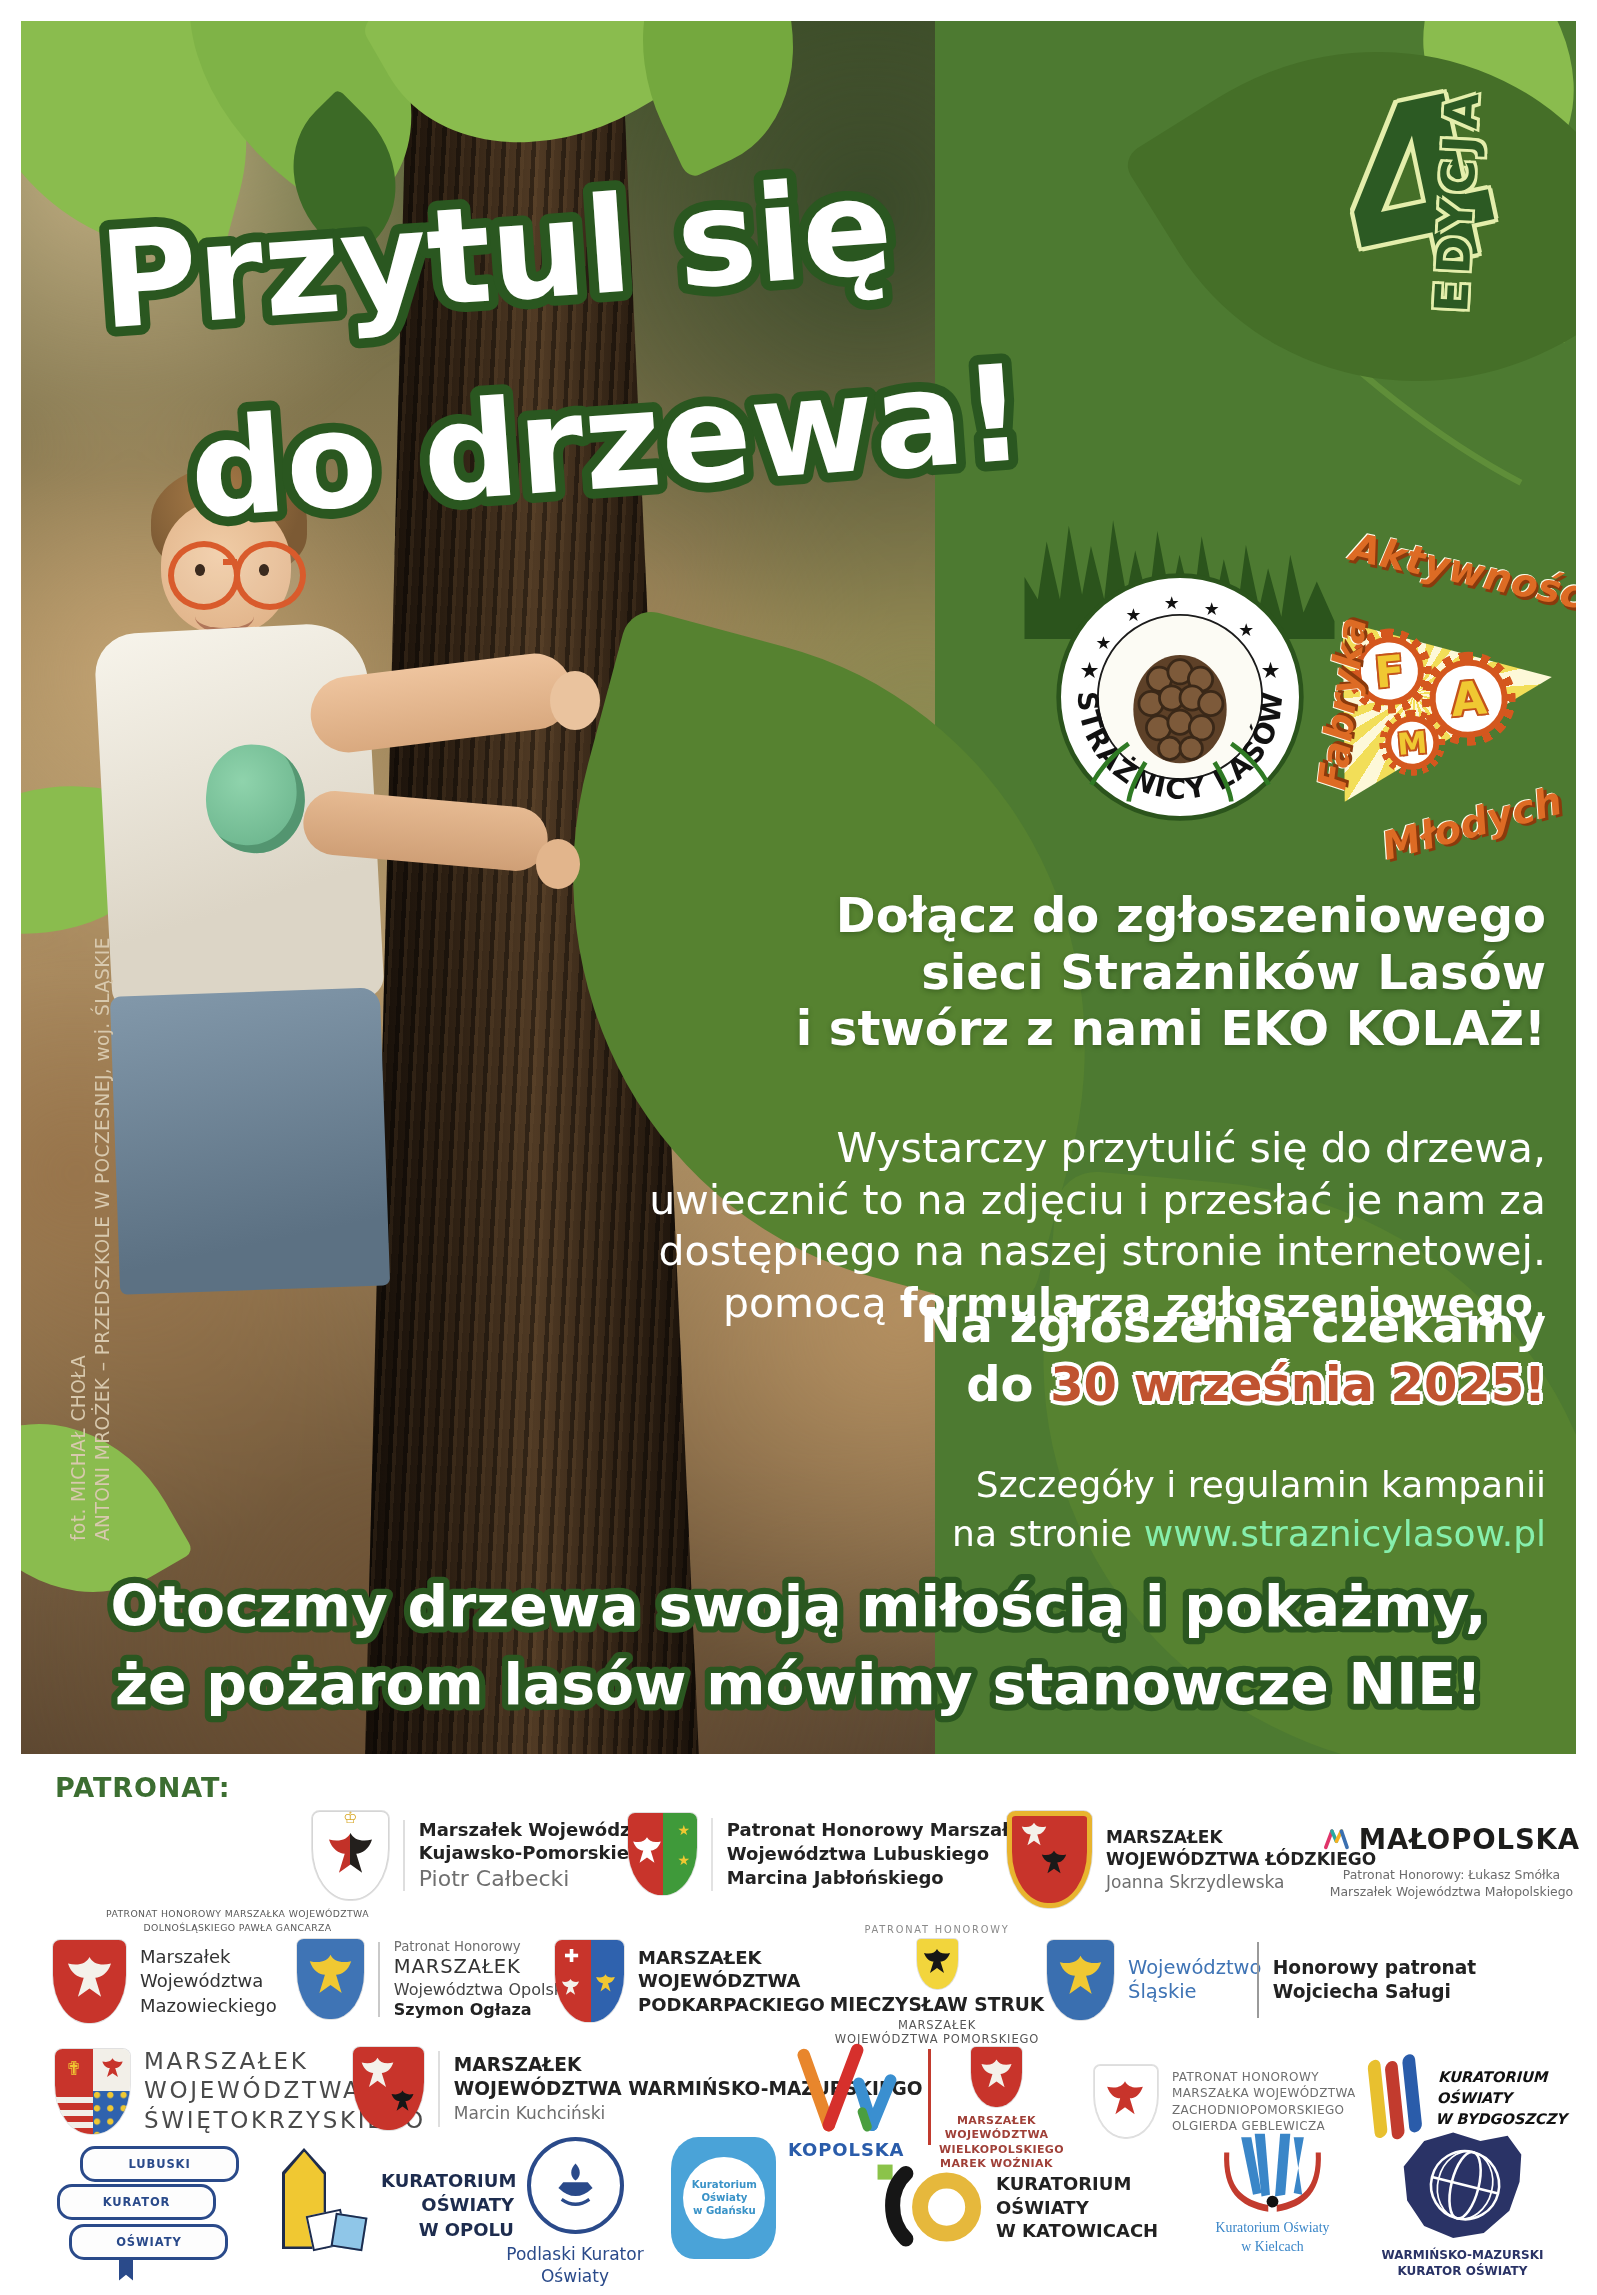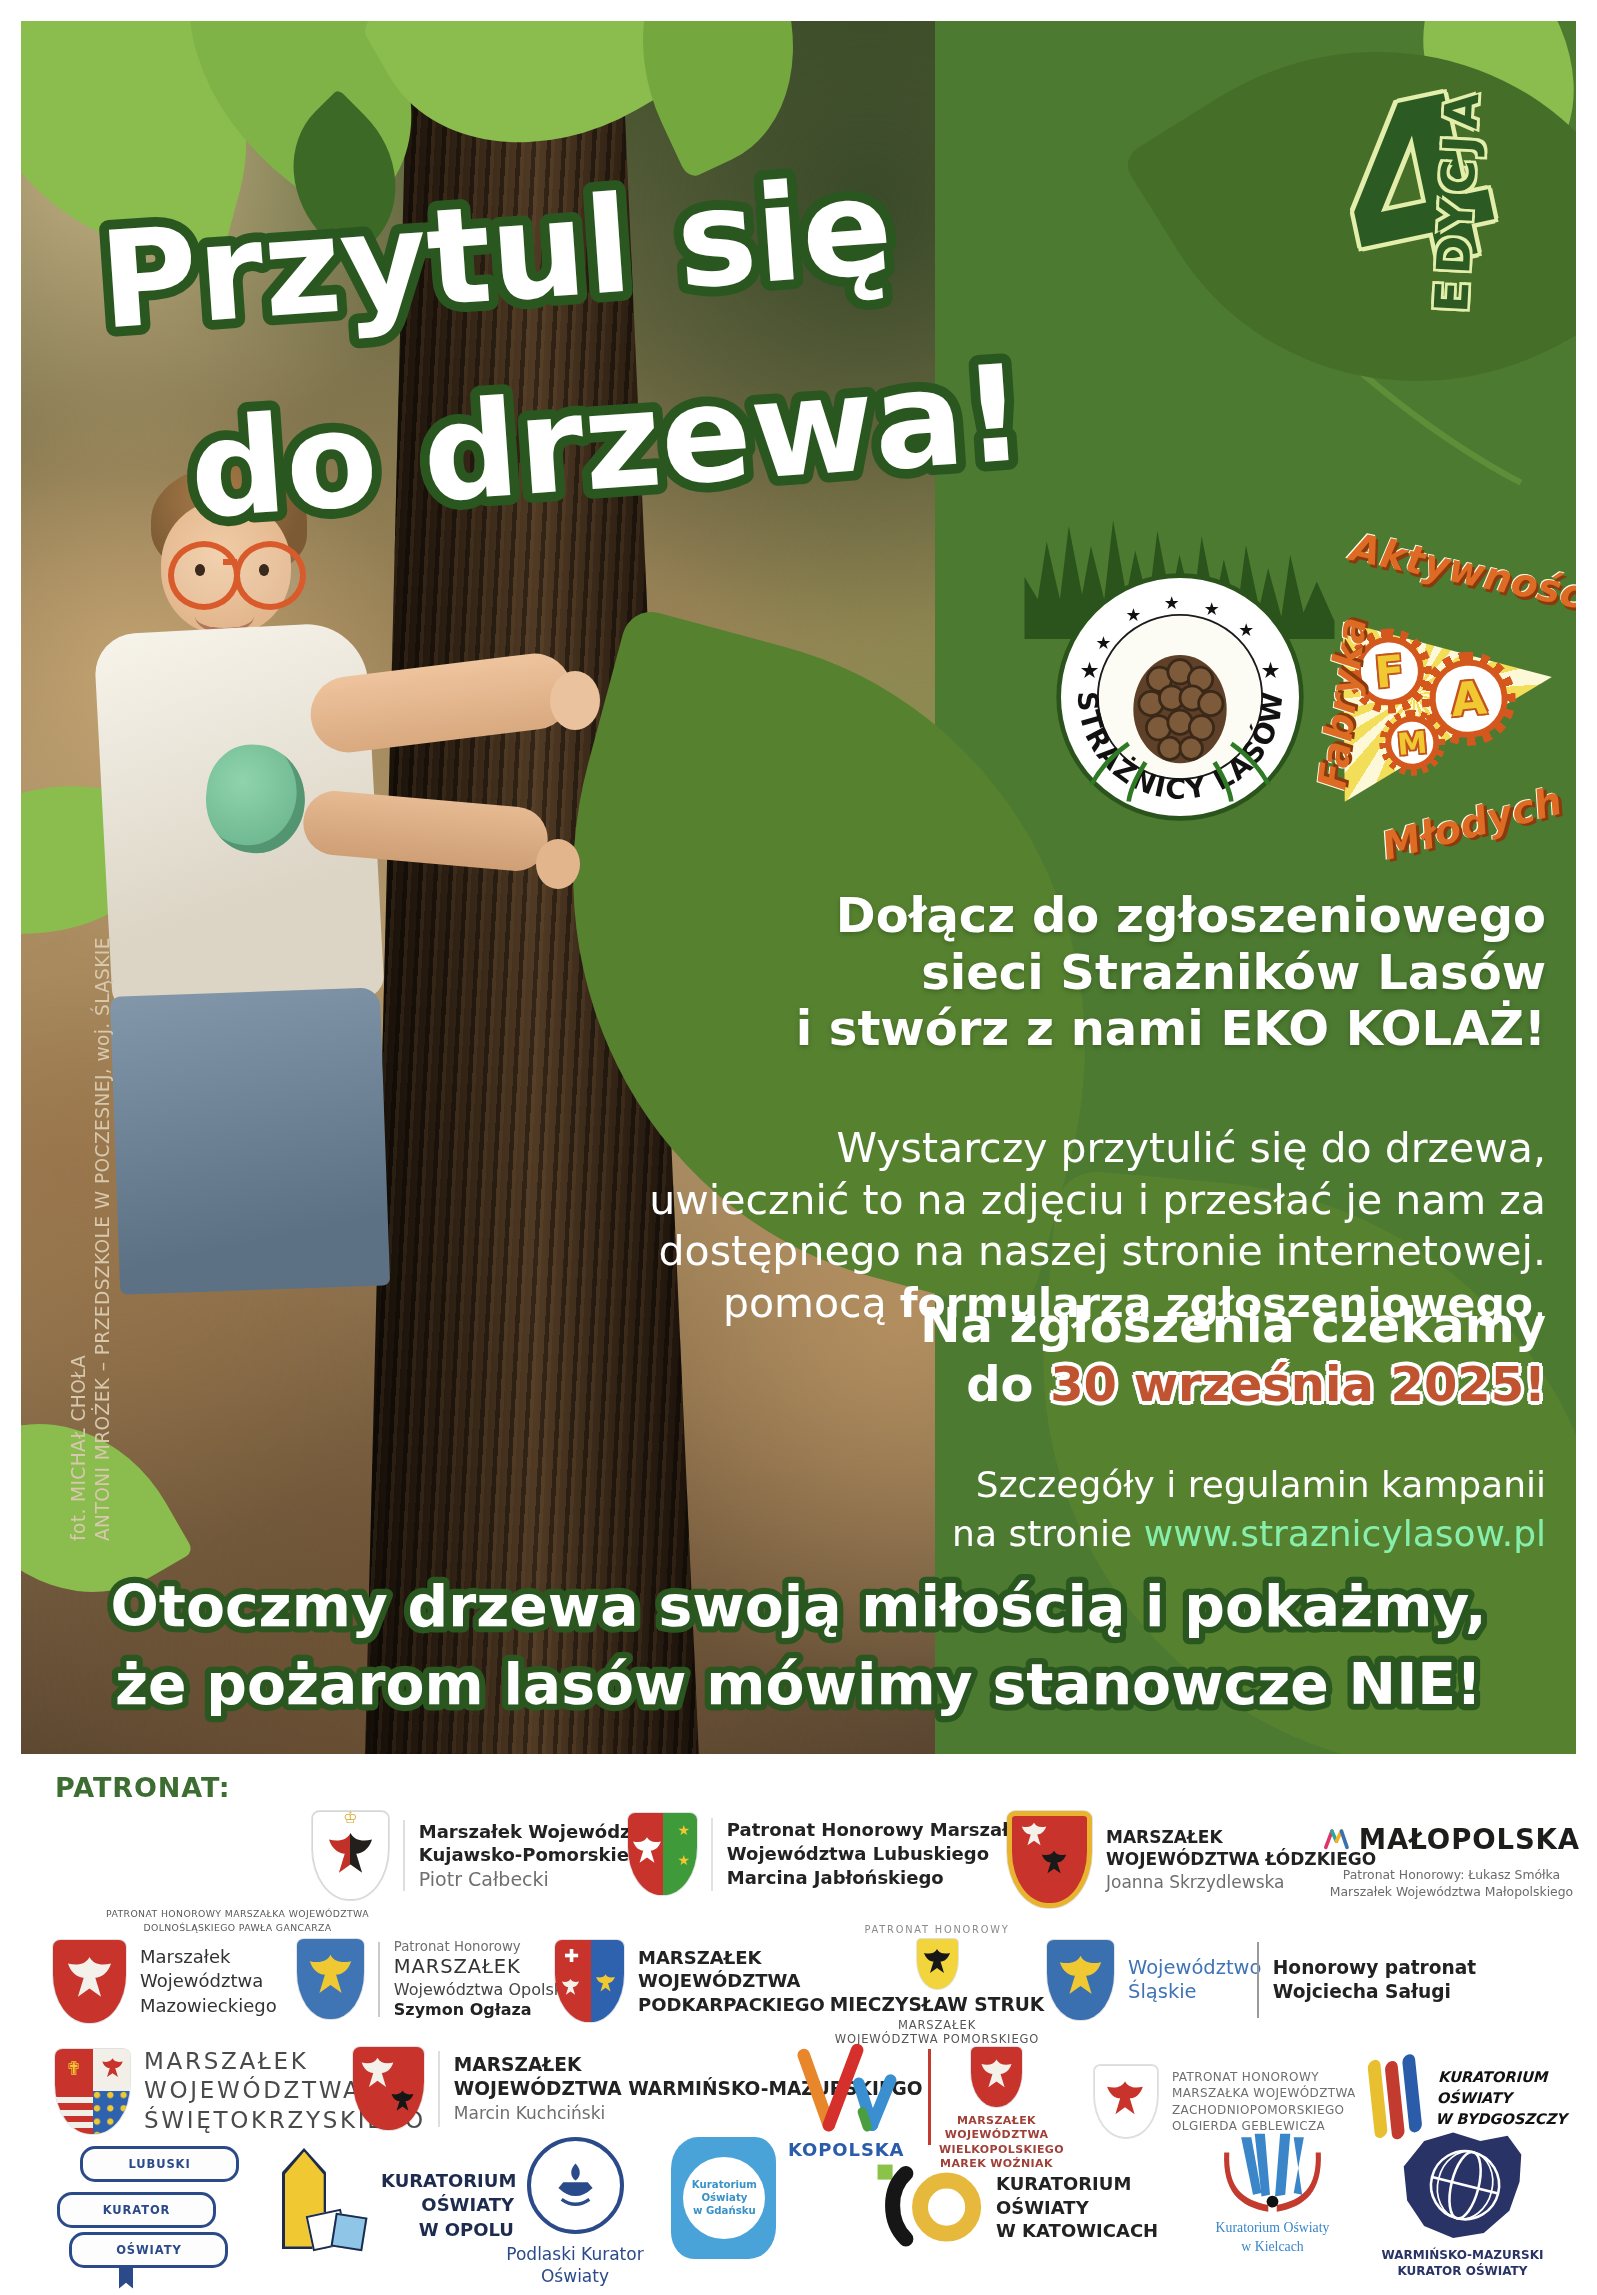--- a/index.html
+++ b/index.html
@@ -282,21 +282,21 @@
     <div class="shield" style="width:75px;height:87px;background:#fff;border:0.9px solid #d5d5d5;">
       <span style="position:absolute;left:50%;top:-3.6px;transform:translateX(-50%);color:#d8a828;font-size:16px;">♔</span>
       <svg class="eag abs" style="left:10.7px;top:16px;" width="53" height="53" viewBox="0 0 64 64">
           <use href="#eagle" fill="url(#kpgrad)"></use>
         </svg>
     </div>
     <div class="vdiv" style="height:71px;background:#dedede;"></div>
     <div style="font-size:18px;line-height:1.3;">
       <div class="t-b">Marszałek Województwa</div>
       <div class="t-b">Kujawsko-Pomorskiego</div>
-      <div class="t-g" style="font-size:19px;">Piotr Całbecki</div>
+      <div class="t-g" style="font-size:22px;">Piotr Całbecki</div>
     </div>
   </div>
 
   <div class="cell" style="left:628px;top:1813px;">
     <div class="shield" style="width:69px;height:82px;background:linear-gradient(90deg,#c8342b 0 50%,#3f9a3a 50%);">
       <svg class="eag abs" style="left:1.8px;top:21px;" width="34" height="34" viewBox="0 0 64 64">
           <use href="#eagle" fill="#fff"></use>
         </svg>
       <span class="star" style="right:7px;top:9px;font-size:14px;">★</span>
       <span class="star" style="right:7px;top:39px;font-size:14px;">★</span>
@@ -502,21 +502,21 @@
     <div style="font-size:14.6px;font-weight:800;font-style:italic;color:#111;line-height:1.45;transform:skewX(-4deg);">
       <div>KURATORIUM OŚWIATY</div>
       <div>W BYDGOSZCZY</div>
     </div>
   </div>
 
   <div class="abs books" style="left:57px;top:2146px;">
     <div class="bk" style="margin-left:23px;">
         <span>LUBUSKI</span>
       </div>
-    <div class="bk" style="margin-top:10px;">
+    <div class="bk" style="margin-top:2px;">
         <span>KURATOR</span>
       </div>
     <div class="bk" style="margin-left:12.4px;margin-top:3.6px;">
         <span>OŚWIATY</span>
       </div>
     <div style="width:14px;height:21px;background:#2a4a8a;margin-left:62px;clip-path:polygon(0 0,100% 0,100% 100%,50% 72%,0 100%);"></div>
   </div>
 
   <div class="cell" style="left:282px;top:2148px;align-items:flex-start;">
     <div style="width:85px;height:107px;position:relative;flex:none;">

